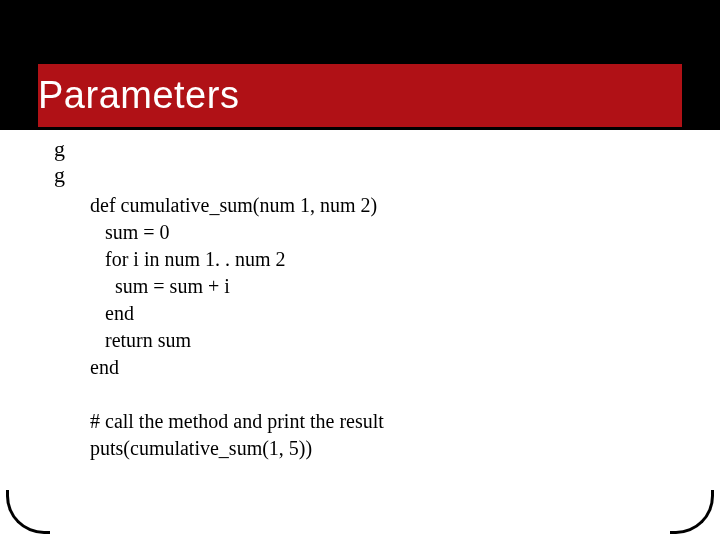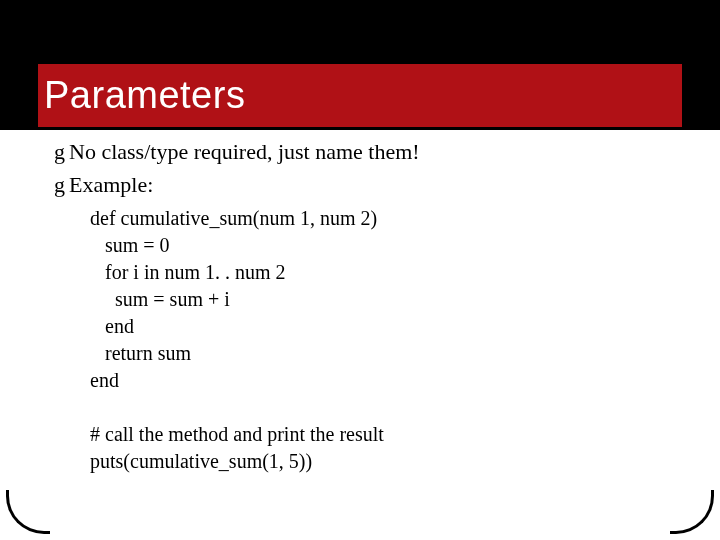--- a/index.html
+++ b/index.html
@@ -29,21 +29,20 @@
   .title-block {
     position: absolute;
     top: 64px;
     left: 38px;
     width: 644px;
     height: 63px;
     background: #b01116;
     display: flex;
     align-items: center;
     box-sizing: border-box;
-    padding-left: 6px;
   }
   .title-text {
     color: #ffffff;
     font-size: 38px;
     letter-spacing: 0.5px;
   }
   .body {
     position: absolute;
     top: 138px;
     left: 54px;
@@ -104,26 +103,24 @@
   <div class="header-band"></div>
 
   <div class="title-block">
     <span class="title-text">Parameters</span>
   </div>
 
   <div class="body">
 
     <div class="bullet-row">
       <span class="bullet-icon">g</span>
-      <span class="bullet-text">No class/type required, just name them!</span>
     </div>
 
     <div class="bullet-row">
       <span class="bullet-icon">g</span>
-      <span class="bullet-text">Example:</span>
     </div>
 
     <div class="code-block">def cumulative_sum(num 1, num 2)
    sum = 0
    for i in num 1. . num 2
      sum = sum + i
    end
    return sum
 end
 

